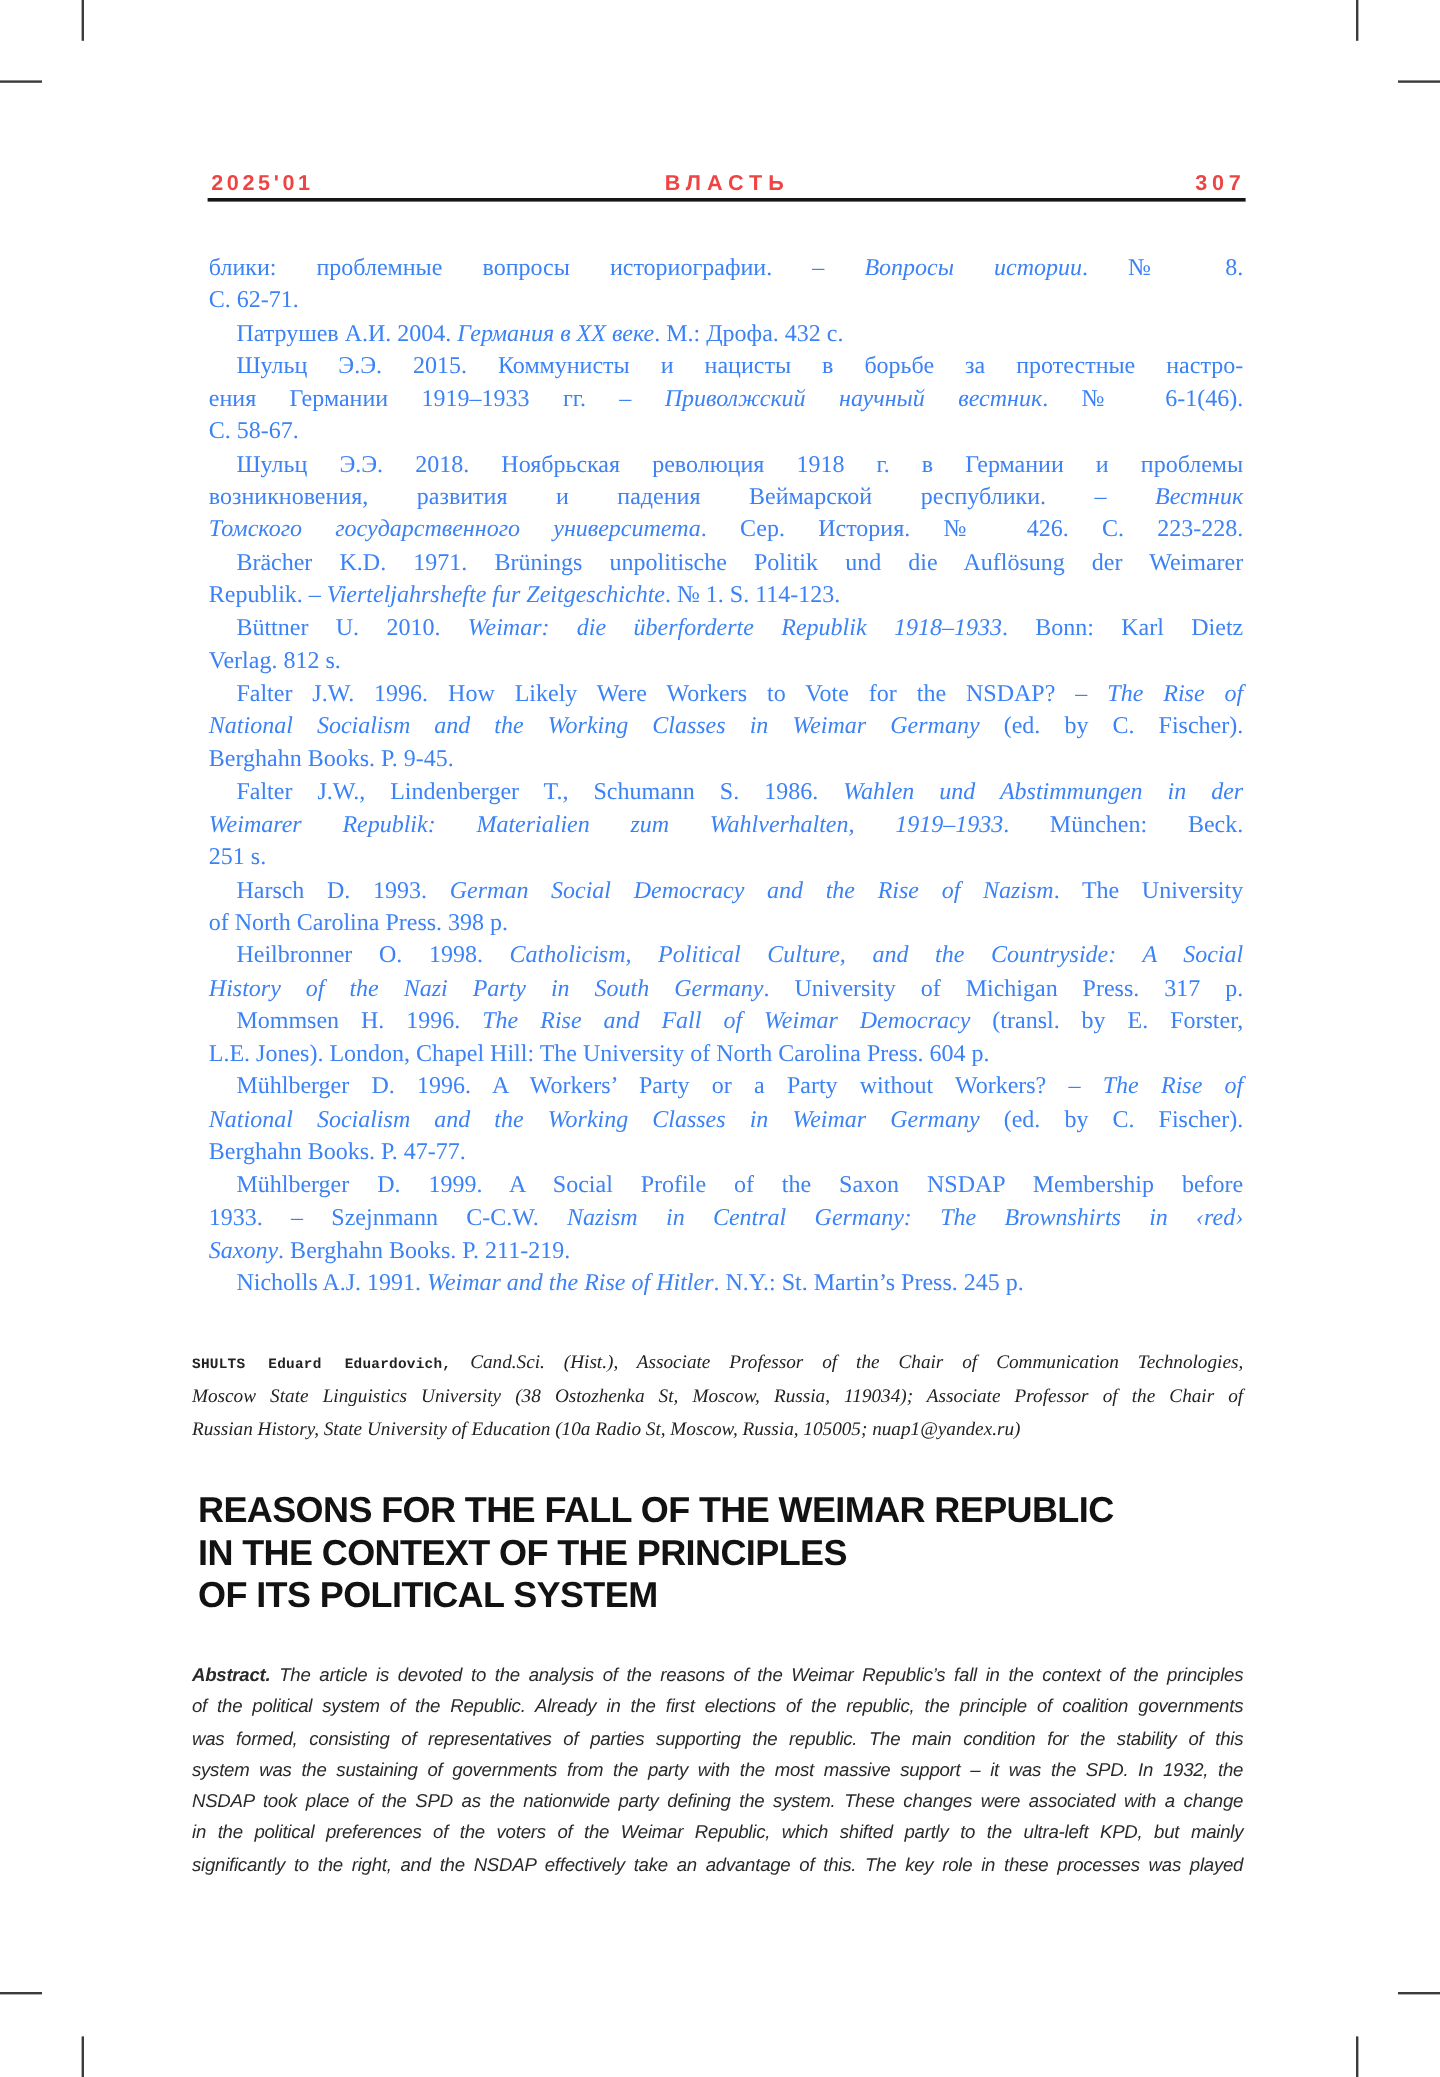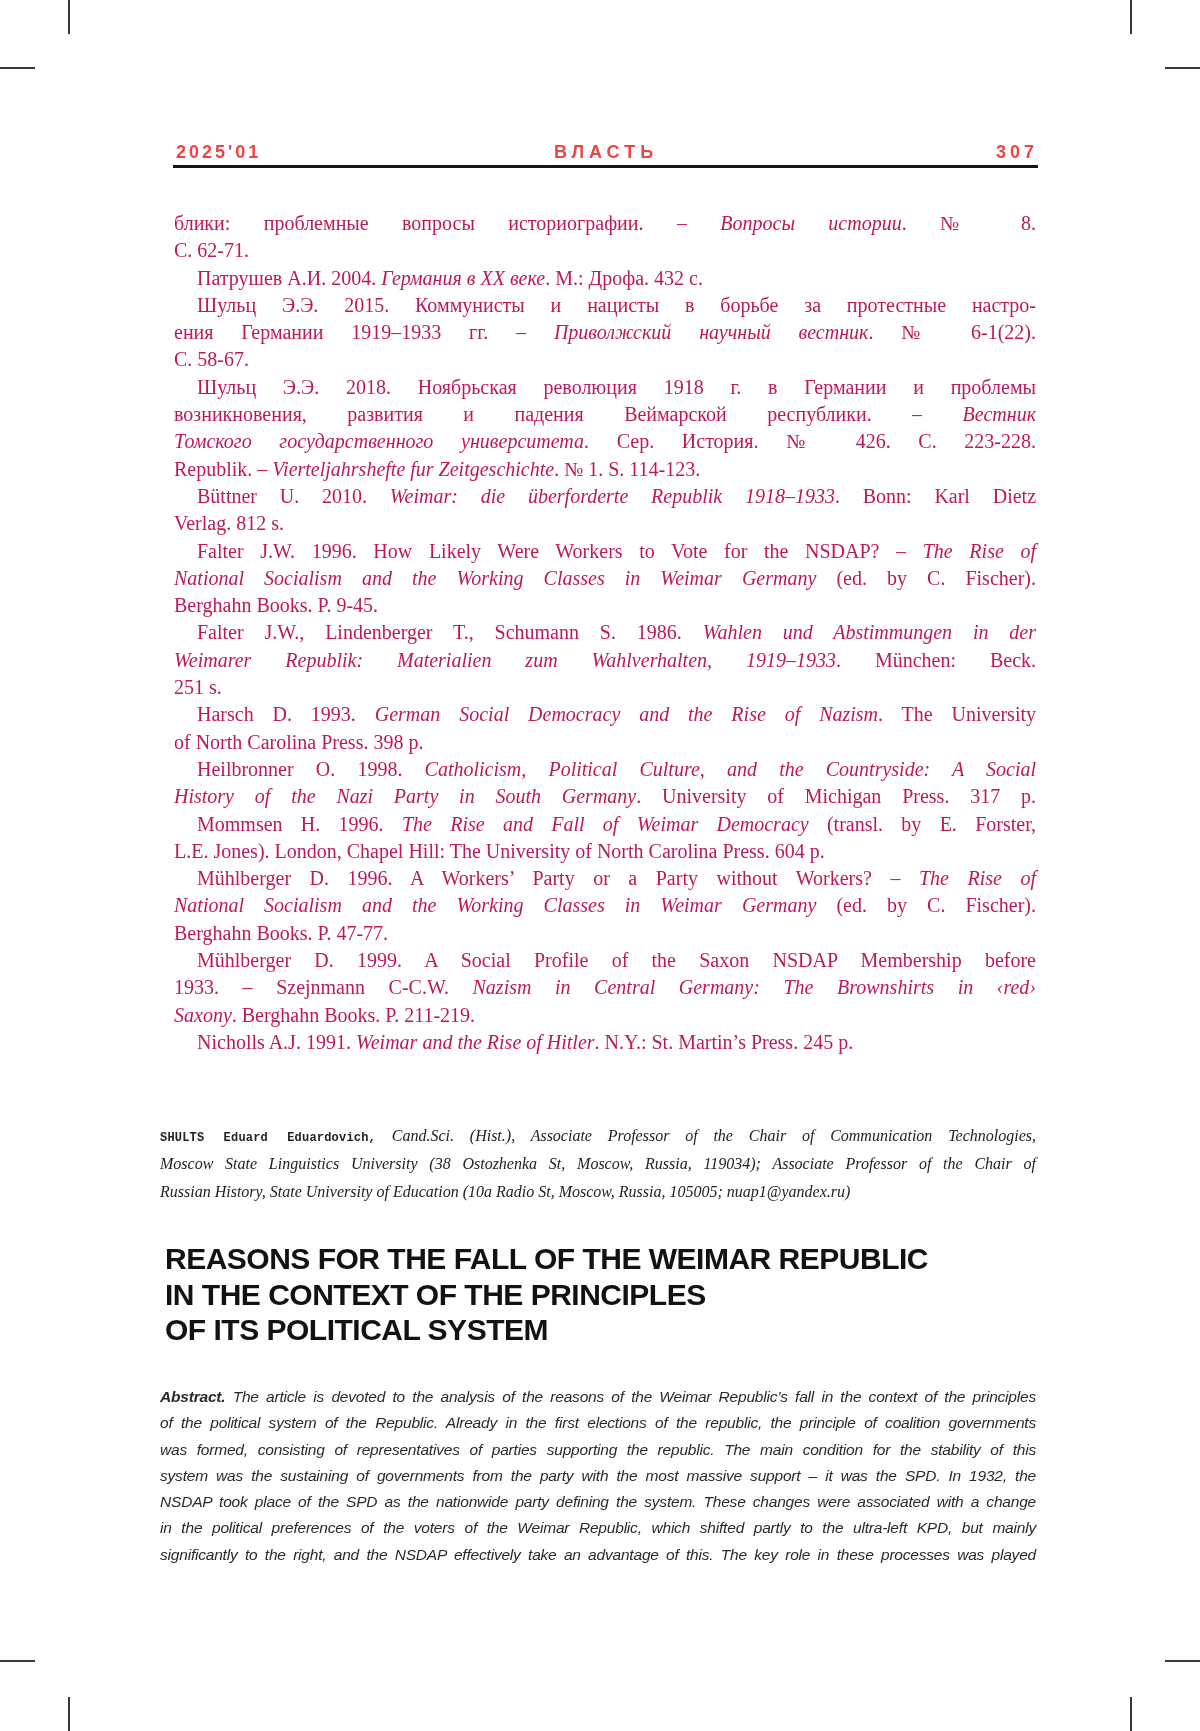--- a/index.html
+++ b/index.html
@@ -9,21 +9,21 @@
   .crop{position:absolute;background:#3a3a3a;}
   
   .hdr{position:absolute;left:174px;top:142px;width:864px;height:22px;
        font-family:"Liberation Sans",sans-serif;font-size:18px;font-weight:600;color:#ef4444;}
   .hdr .l{position:absolute;left:2px;top:0;letter-spacing:3px;}
   .hdr .c{position:absolute;left:50%;top:0;transform:translateX(-50%);letter-spacing:5px;}
   .hdr .r{position:absolute;right:0;top:0;letter-spacing:4px;}
   .hdr-rule{position:absolute;left:173px;top:165px;width:865px;height:3px;background:#151515;}
   
   .refs{position:absolute;left:174px;top:210px;width:862px;
-        font-family:"Liberation Serif",serif;font-size:20px;color:#be185d;}
+        font-family:"Liberation Serif",serif;font-size:20px;color:#3b82f6;}
   .ref-line{height:27.3px;line-height:27.3px;white-space:normal;}
   .ref-line .i{font-style:italic;text-align:right;}
   .ind{text-indent:23px;}
   .jl{text-align:justify;text-align-last:justify;}
   
   .author{position:absolute;left:160px;top:1122px;width:876px;
           font-family:"Liberation Serif",serif;font-size:16px;color:#222;}
   .author-line{height:28px;line-height:28px;font-style:italic;}
   .author-line .b{font-style:normal;font-family:Liberation Mono, monospace;
                   font-weight:700;font-size:12px;letter-spacing:0.2px;}
@@ -58,25 +58,26 @@
     <span class="c">ВЛАСТЬ</span>
     <span class="r">307</span>
   </div>
   <div class="hdr-rule"></div>
 
   <div class="refs">
       <div class="ref-line jl"><span>блики: проблемные вопросы историографии. – </span><span class="i">Вопросы истории</span><span>. № 8.</span></div>
       <div class="ref-line"><span>С. 62-71.</span></div>
       <div class="ref-line ind"><span>Патрушев А.И. 2004. </span><span class="i">Германия в XX веке</span><span>. М.: Дрофа. 432 с.</span></div>
       <div class="ref-line jl ind"><span>Шульц Э.Э. 2015. Коммунисты и нацисты в борьбе за протестные настро-</span></div>
-      <div class="ref-line jl"><span>ения Германии 1919–1933 гг. – </span><span class="i">Приволжский научный вестник</span><span>. № 6-1(22).</span></div>
+      <div class="ref-line jl"><span>ения Германии 1919–1933 гг. – </span><span class="i">Приволжский научный вестник</span><span>. № 6-1(46).</span></div>
       <div class="ref-line"><span>С. 58-67.</span></div>
       <div class="ref-line jl ind"><span>Шульц Э.Э. 2018. Ноябрьская революция 1918 г. в Германии и проблемы</span></div>
       <div class="ref-line jl"><span>возникновения, развития и падения Веймарской республики. – </span><span class="i">Вестник</span></div>
       <div class="ref-line jl"><span class="i">Томского государственного университета</span><span>. Сер. История. № 426. С. 223-228.</span></div>
+      <div class="ref-line jl ind"><span>Brächer K.D. 1971. Brünings unpolitische Politik und die Auflösung der Weimarer</span></div>
       <div class="ref-line"><span>Republik. – </span><span class="i">Vierteljahrshefte fur Zeitgeschichte</span><span>. № 1. S. 114-123.</span></div>
       <div class="ref-line jl ind"><span>Büttner U. 2010. </span><span class="i">Weimar: die überforderte Republik 1918–1933</span><span>. Bonn: Karl Dietz</span></div>
       <div class="ref-line"><span>Verlag. 812 s.</span></div>
       <div class="ref-line jl ind"><span>Falter J.W. 1996. How Likely Were Workers to Vote for the NSDAP? – </span><span class="i">The Rise of</span></div>
       <div class="ref-line jl"><span class="i">National Socialism and the Working Classes in Weimar Germany</span><span> (ed. by C. Fischer).</span></div>
       <div class="ref-line"><span>Berghahn Books. P. 9-45.</span></div>
       <div class="ref-line jl ind"><span>Falter J.W., Lindenberger T., Schumann S. 1986. </span><span class="i">Wahlen und Abstimmungen in der</span></div>
       <div class="ref-line jl"><span class="i">Weimarer Republik: Materialien zum Wahlverhalten, 1919–1933</span><span>. München: Beck.</span></div>
       <div class="ref-line"><span>251 s.</span></div>
       <div class="ref-line jl ind"><span>Harsch D. 1993. </span><span class="i">German Social Democracy and the Rise of Nazism</span><span>. The University</span></div>

